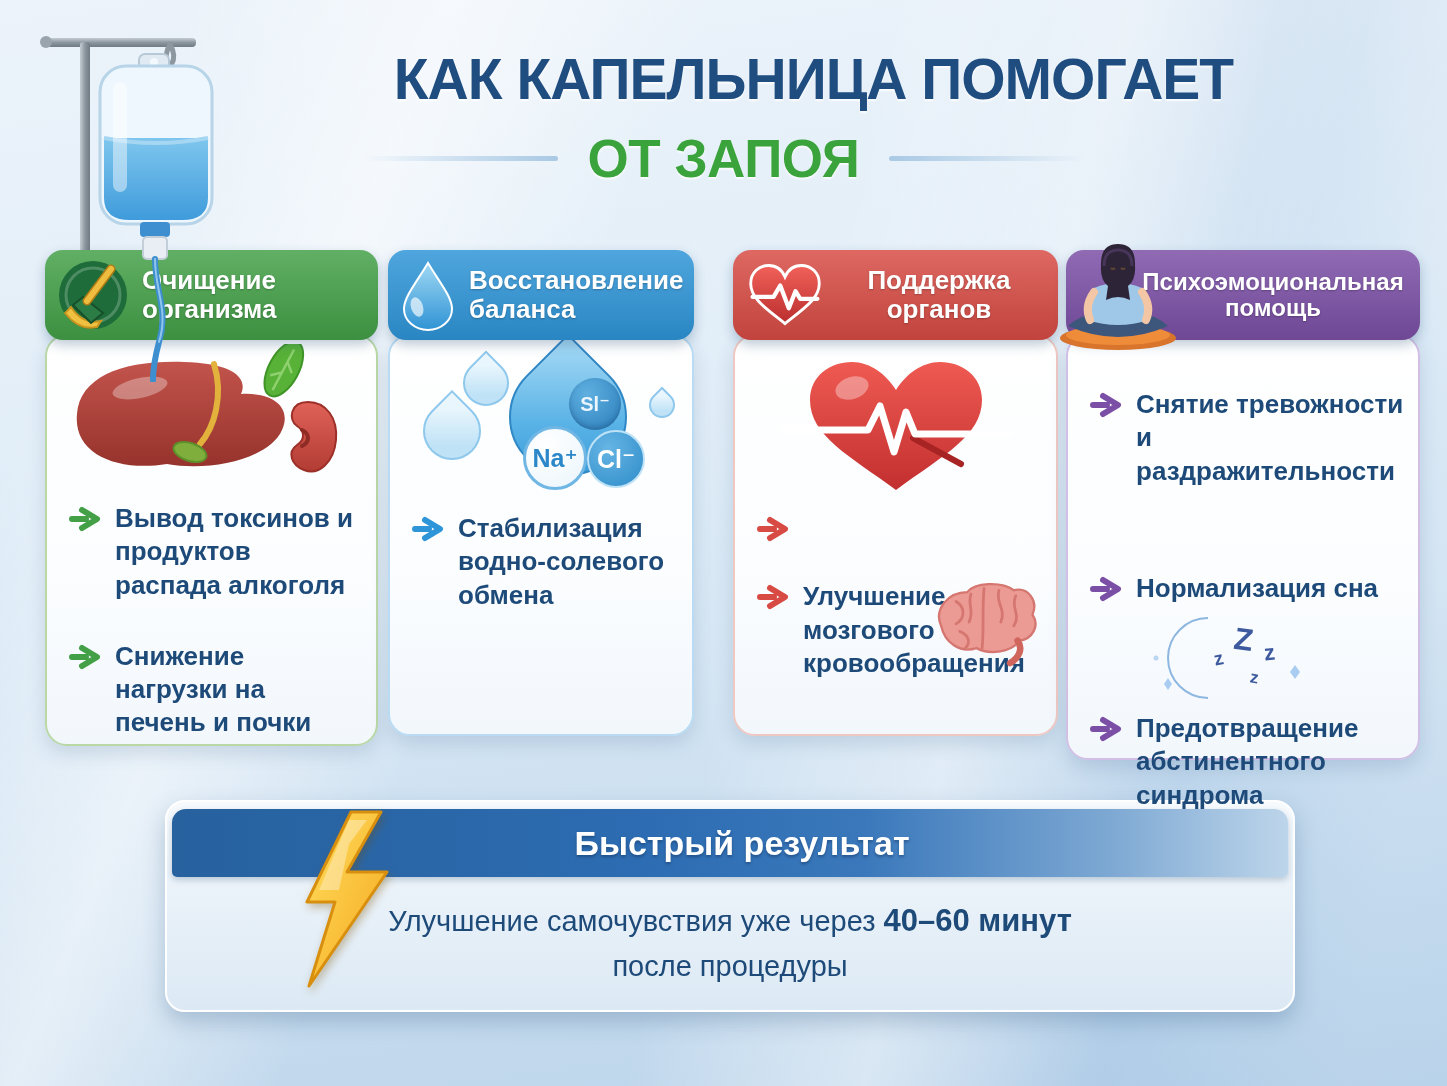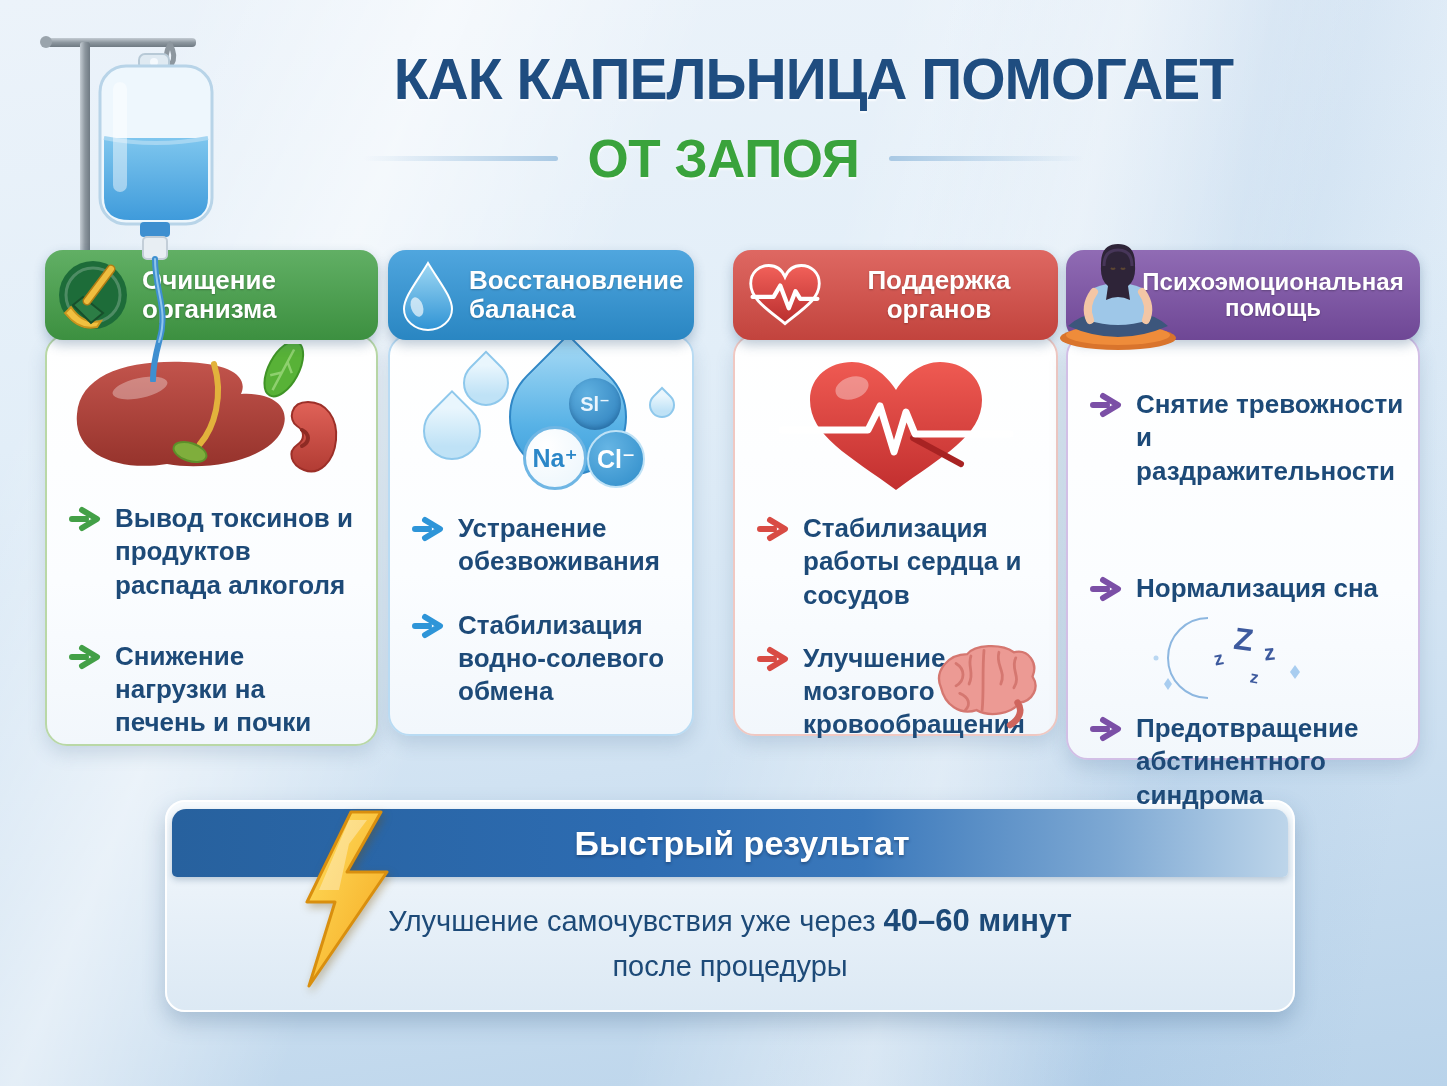--- a/index.html
+++ b/index.html
@@ -270,28 +270,20 @@
           <span class="ion cl">Cl⁻</span>
         </div>
       </div>
       <ul class="points">
         <li class="point">
           <span class="arrow">
             <svg width="32" height="26" viewBox="0 0 32 26">
                 <path d="M3,13 H17 M13,4 L28,13 L13,22" fill="none" stroke="currentColor" stroke-width="6" stroke-linecap="round" stroke-linejoin="round"></path>
               </svg>
           </span>
-          <span class="li-body">Устранение обезвоживания</span>
-        </li>
-        <li class="point">
-          <span class="arrow">
-            <svg width="32" height="26" viewBox="0 0 32 26">
-                <path d="M3,13 H17 M13,4 L28,13 L13,22" fill="none" stroke="currentColor" stroke-width="6" stroke-linecap="round" stroke-linejoin="round"></path>
-              </svg>
-          </span>
           <span class="li-body">Стабилизация водно-солевого обмена</span>
         </li>
       </ul>
     </div>
   </section>
 
   <section class="col c3" style="--accent: #d84b44;">
     <header class="hd">
       <span class="hicon">
         <svg width="80" height="70" viewBox="0 0 84 72">
@@ -322,21 +314,20 @@
           <path d="M6,80 L92,80 L104,56 L118,102 L130,62 L139,84 L234,84" fill="none" stroke="#ffffff" stroke-width="7" stroke-linecap="round" stroke-linejoin="round"></path>
         </svg>
       </div>
       <ul class="points">
         <li class="point">
           <span class="arrow">
             <svg width="32" height="26" viewBox="0 0 32 26">
                 <path d="M3,13 H17 M13,4 L28,13 L13,22" fill="none" stroke="currentColor" stroke-width="6" stroke-linecap="round" stroke-linejoin="round"></path>
               </svg>
           </span>
-          <span class="li-body">Стабилизация работы сердца и сосудов</span>
         </li>
         <li class="point li-brain">
           <span class="arrow">
             <svg width="32" height="26" viewBox="0 0 32 26">
                 <path d="M3,13 H17 M13,4 L28,13 L13,22" fill="none" stroke="currentColor" stroke-width="6" stroke-linecap="round" stroke-linejoin="round"></path>
               </svg>
           </span>
           <span class="li-body">Улучшение мозгового кровообращения</span>
           <span class="brain-pic">
             <svg width="112" height="92" viewBox="0 0 120 96">

